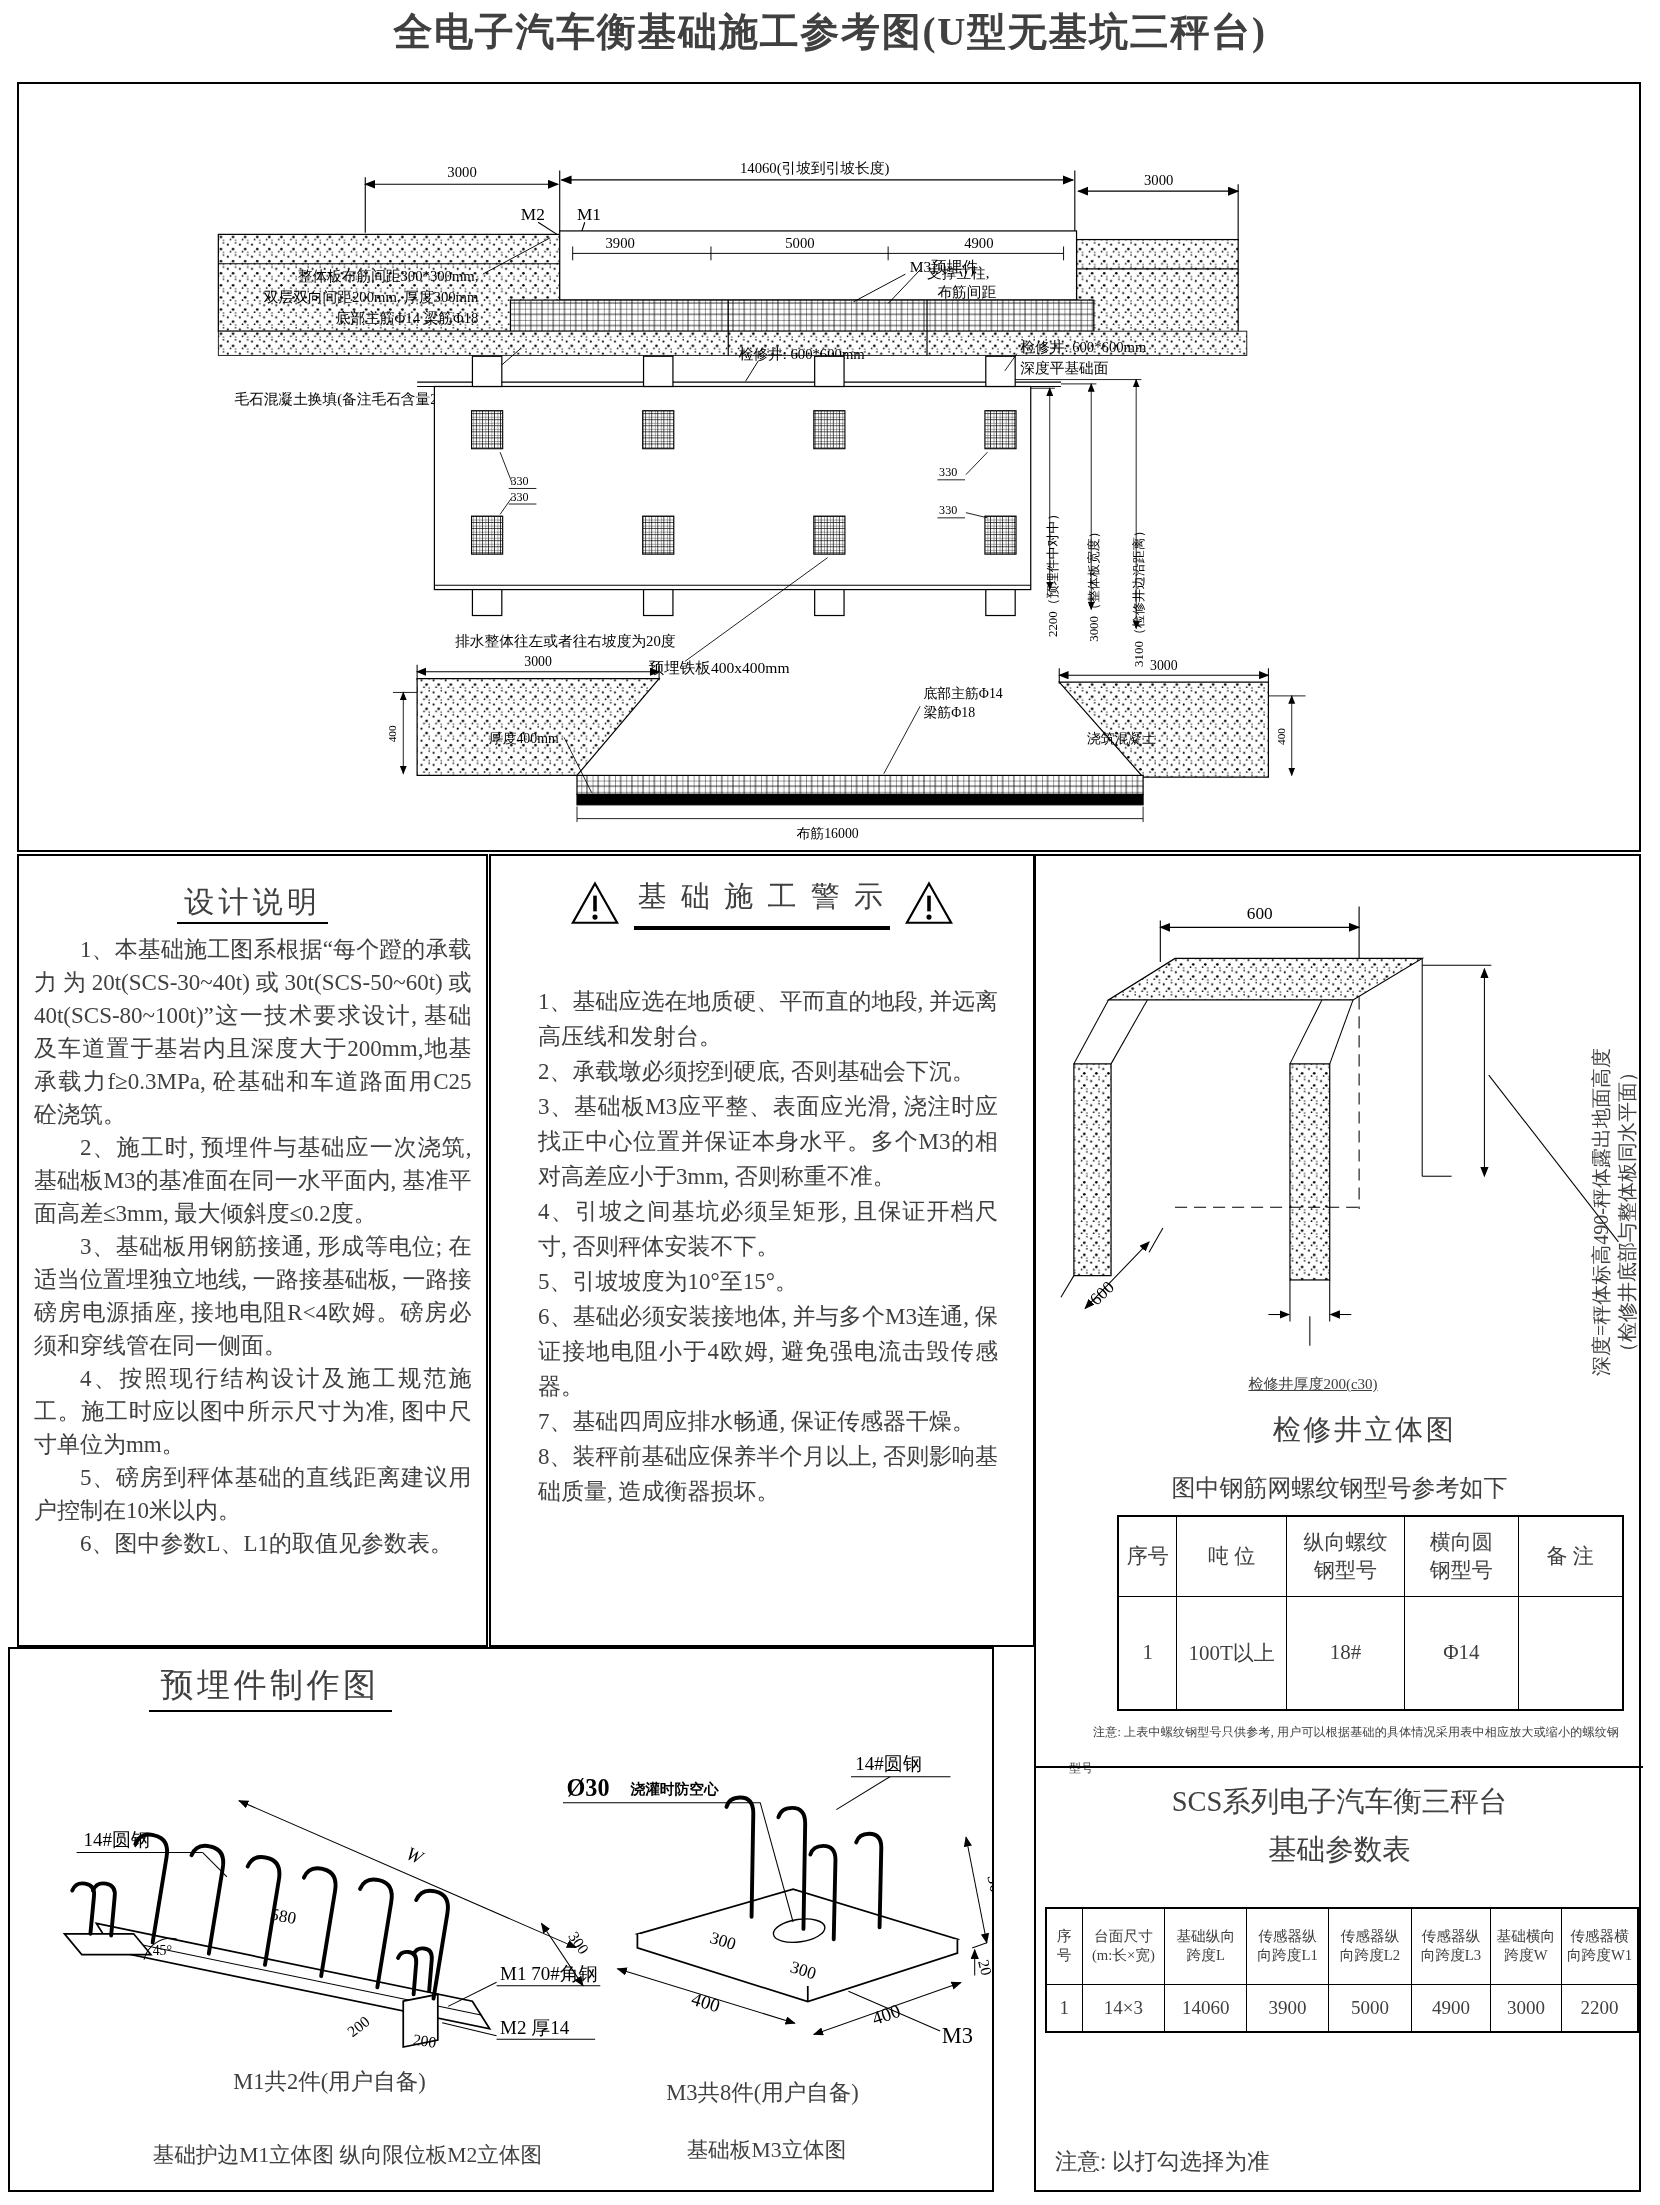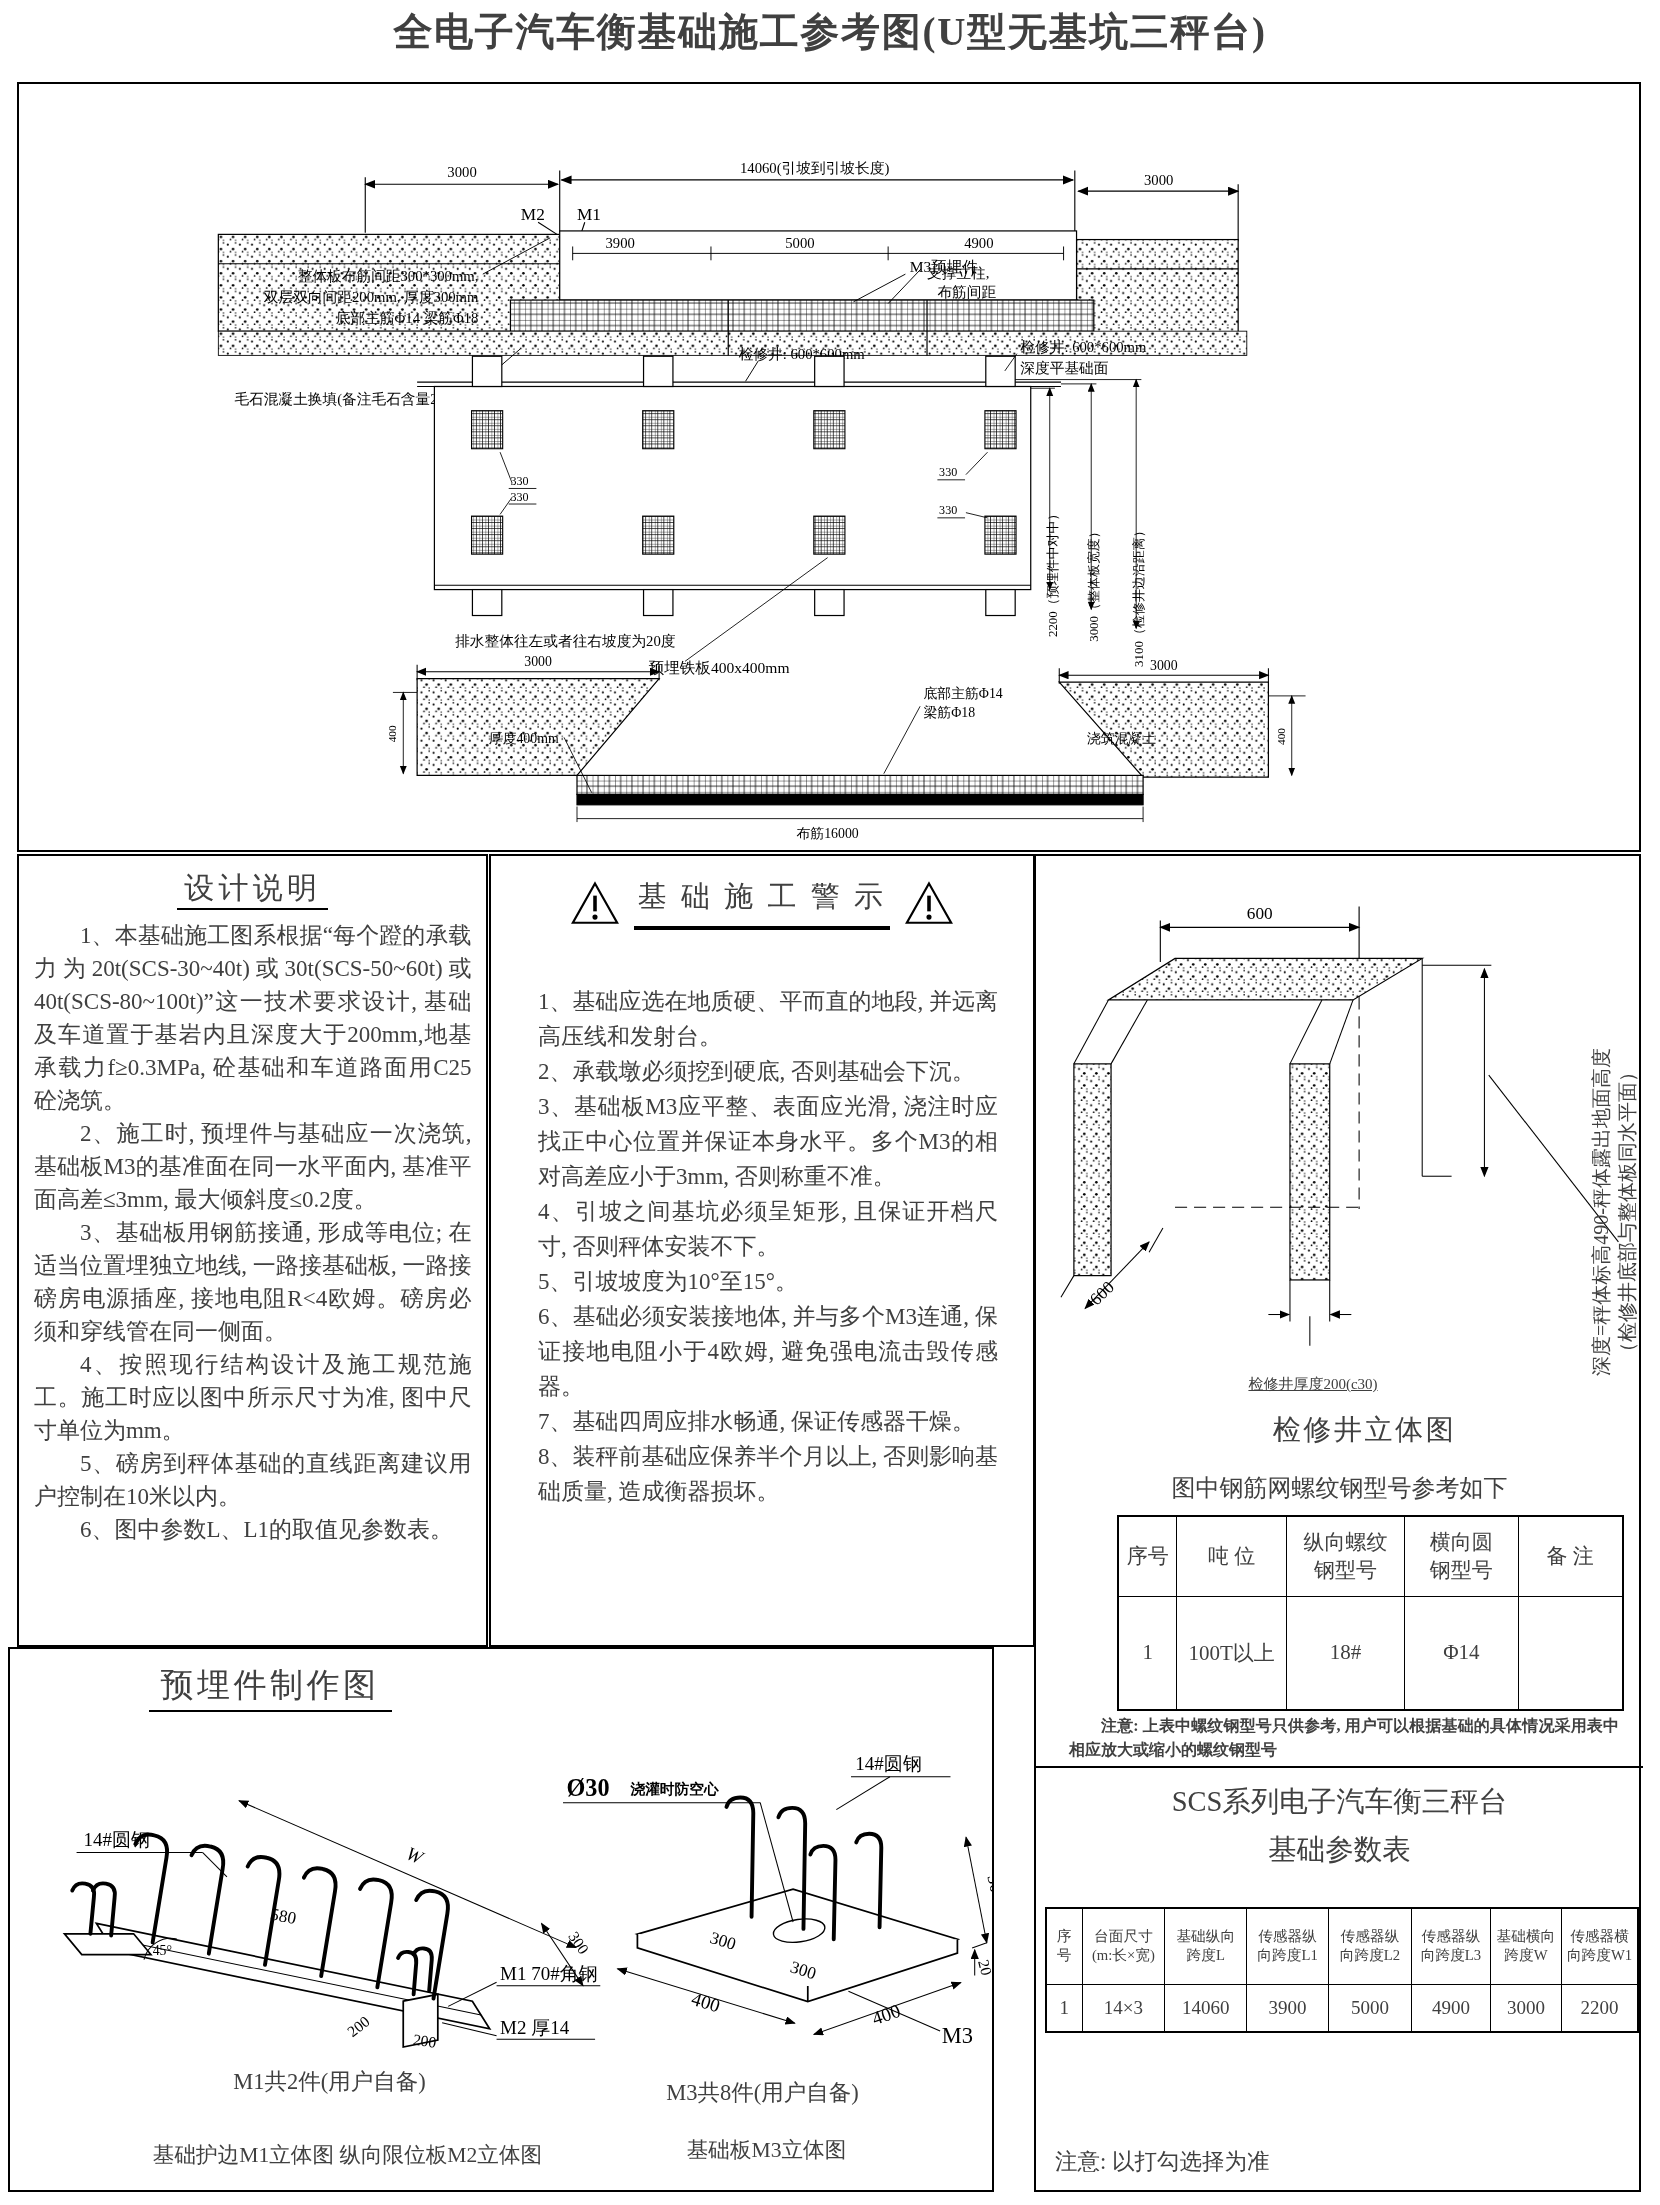--- a/index.html
+++ b/index.html
@@ -6,21 +6,21 @@
   .page{position:relative;width:1660px;height:2206px;background:#fff;overflow:hidden;
         font-family:"Liberation Serif","DejaVu Serif",serif;color:#404040;}
   .abs{position:absolute;}
   .panel{position:absolute;border:2.6px solid #000;background:#fff;box-sizing:border-box;}
   .page-title{position:absolute;top:5.2px;left:0;width:100%;text-align:center;
               font-size:39px;font-weight:bold;letter-spacing:1.7px;}
   svg text{font-family:"Liberation Serif","DejaVu Serif",serif;fill:#000;stroke:none;}
   .center{text-align:center;}
   .pre{white-space:pre-line;}
   
-  .notes-title{margin-top:12px;text-align:center;font-size:30px;}
+  .notes-title{margin-top:26px;text-align:center;font-size:30px;}
   .notes-title span{border-bottom:2.6px solid #000;padding:0 7px 3.5px 7px;letter-spacing:4.3px;}
   .notes-body{padding:10.4px 14.7px 0 14.7px;font-size:23px;line-height:33px;text-align:justify;}
   .notes-body p{margin:0;text-indent:2em;}
   
   .warn-titlerow{display:flex;align-items:center;justify-content:center;gap:14px;margin-top:21px;}
   .warn-title{font-size:29px;letter-spacing:3.5px;border-bottom:4.3px solid #000;padding:0 3.5px 8.6px 3.5px;}
   .warn-body{padding:0 35px;margin-top:54px;font-size:23px;line-height:35px;text-align:justify;margin-left:12px;}
   .warn-body p{margin:0;}
   
   table{border-collapse:collapse;background:#fff;}
@@ -306,21 +306,21 @@
       </tr>
       <tr style="height:114px;font-size:21px;">
         <td>1</td>
         <td>100T以上</td>
         <td>18#</td>
         <td>Φ14</td>
         <td></td>
       </tr>
       </tbody>
     </table>
-    <div class="abs" style="left:33px;top:858px;width:550px;font-size:16px;line-height:24px;text-indent:2em;text-align:justify;font-weight:bold;">注意: 上表中螺纹钢型号只供参考, 用户可以根据基础的具体情况采用表中相应放大或缩小的螺纹钢型号</div>
+    <div class="abs" style="left:33px;top:858px;width:550px;font-size:12px;line-height:36px;text-indent:2em;text-align:justify;">注意: 上表中螺纹钢型号只供参考, 用户可以根据基础的具体情况采用表中相应放大或缩小的螺纹钢型号</div>
 
     <div class="abs" style="left:0;top:910px;width:607px;border-top:2.6px solid #000;"></div>
     <div class="abs center" style="left:0;top:927px;width:607px;font-size:28.5px;">SCS系列电子汽车衡三秤台</div>
     <div class="abs center" style="left:0;top:975px;width:607px;font-size:28.5px;">基础参数表</div>
     <table class="ttable abs" style="left:8.6px;top:1051px;">
       <tbody>
       <tr style="height:76px;font-size:14.7px;">
         <th style="width:33px;" class="pre">序
 号</th>
         <th style="width:81px;" class="pre">台面尺寸

